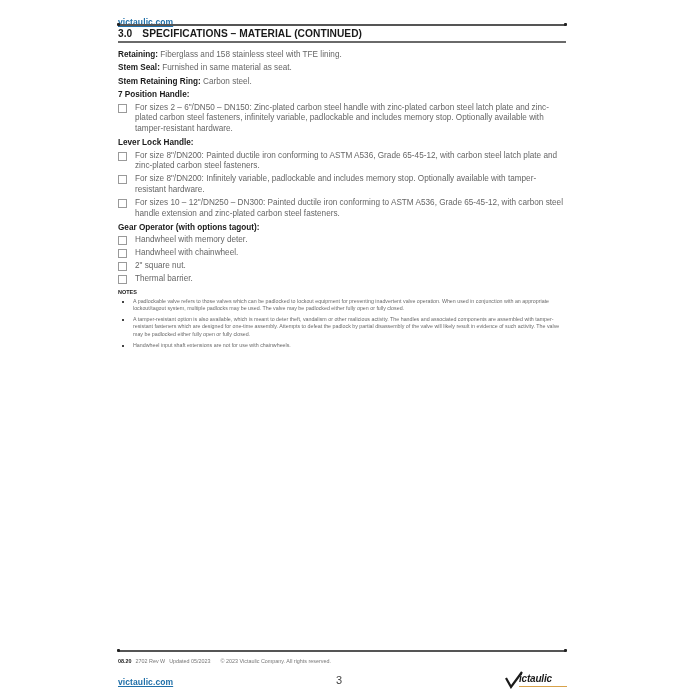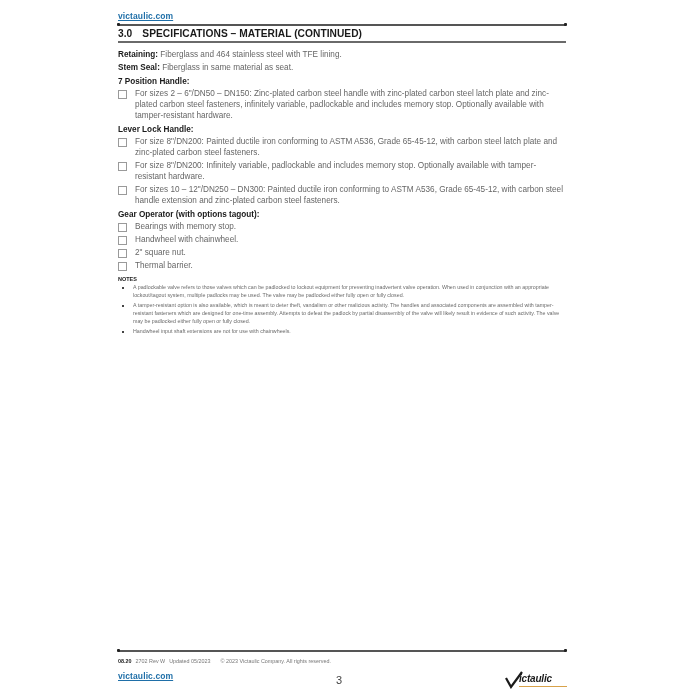--- a/index.html
+++ b/index.html
@@ -23,20 +23,21 @@
       height: 700px;
     }
     .site-link {
       position: absolute;
       font-size: 8.5px;
       font-weight: bold;
       color: #1f6fa8;
       text-decoration: underline;
       text-decoration-color: #1f6fa8;
       letter-spacing: 0.1px;
+      margin-top: 6px;
     }
     .top-link { left: 0; top: 11px; }
     .rule {
       position: absolute;
       left: 0;
       width: 448px;
       height: 1.5px;
       background: #555;
     }
     .rule::before, .rule::after {
@@ -182,22 +183,23 @@
 
   <a class="site-link top-link">victaulic.com</a>
   <div class="rule rule-top"></div>
 
   <div class="section-title">
     <span class="num">3.0</span><span>SPECIFICATIONS – MATERIAL (CONTINUED)</span>
   </div>
   <div class="rule-under-title"></div>
 
   <div class="body-text">
-    <p class="spec-line"><b>Retaining:</b><span> Fiberglass and 464 stainless steel with TFE lining.</span></p>
-    <p class="spec-line"><b>Stem Seal:</b><span> Fiberglass in same material as seat.</span></p>
+    <p class="spec-line"><b>Retaining:</b><span> Fiberglass and 158 stainless steel with TFE lining.</span></p>
+    <p class="spec-line"><b>Stem Seal:</b><span> Furnished in same material as seat.</span></p>
+    <p class="spec-line"><b>Stem Retaining Ring:</b><span> Carbon steel.</span></p>
 
     <p class="heading">7 Position Handle:</p>
     <div class="opt">
       <span class="cb"></span>
       <span class="txt">For sizes 2 – 6"/DN50 – DN150: Zinc-plated carbon steel handle with zinc-plated carbon steel latch plate and zinc-plated carbon steel fasteners, infinitely variable, padlockable and includes memory stop. Optionally available with tamper-resistant hardware.</span>
     </div>
 
     <p class="heading">Lever Lock Handle:</p>
     <div class="opt">
       <span class="cb"></span>
@@ -208,21 +210,21 @@
       <span class="txt">For size 8"/DN200: Infinitely variable, padlockable and includes memory stop. Optionally available with tamper-resistant hardware.</span>
     </div>
     <div class="opt">
       <span class="cb"></span>
       <span class="txt">For sizes 10 – 12"/DN250 – DN300: Painted ductile iron conforming to ASTM A536, Grade 65-45-12, with carbon steel handle extension and zinc-plated carbon steel fasteners.</span>
     </div>
 
     <p class="heading">Gear Operator (with options tagout):</p>
     <div class="opt">
       <span class="cb"></span>
-      <span class="txt">Bearings with memory stop.</span>
+      <span class="txt">Handwheel with memory deter.</span>
     </div>
     <div class="opt">
       <span class="cb"></span>
       <span class="txt">Handwheel with chainwheel.</span>
     </div>
     <div class="opt">
       <span class="cb"></span>
       <span class="txt">2" square nut.</span>
     </div>
     <div class="opt">

